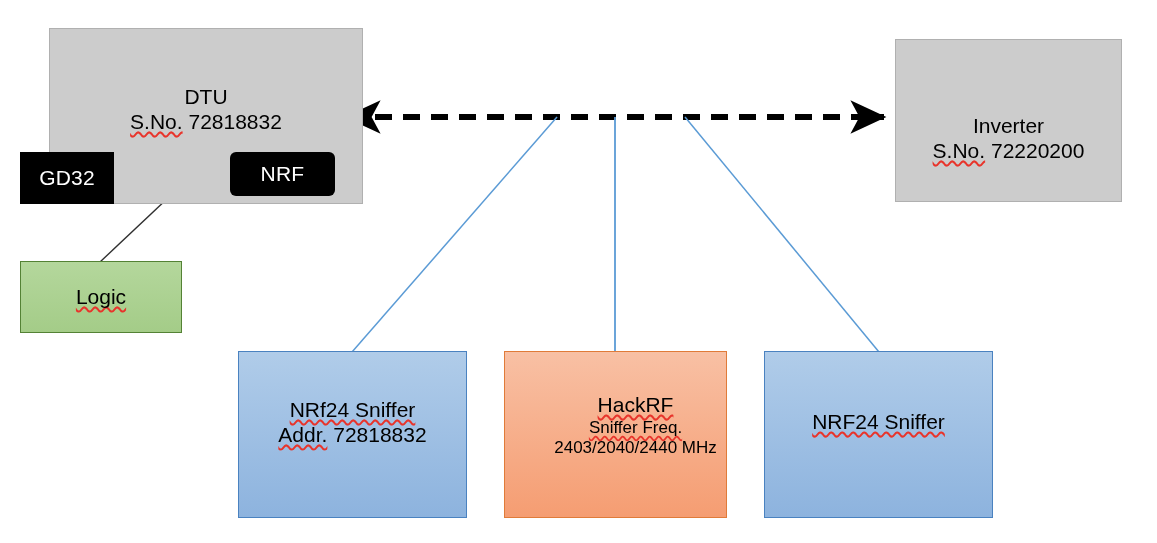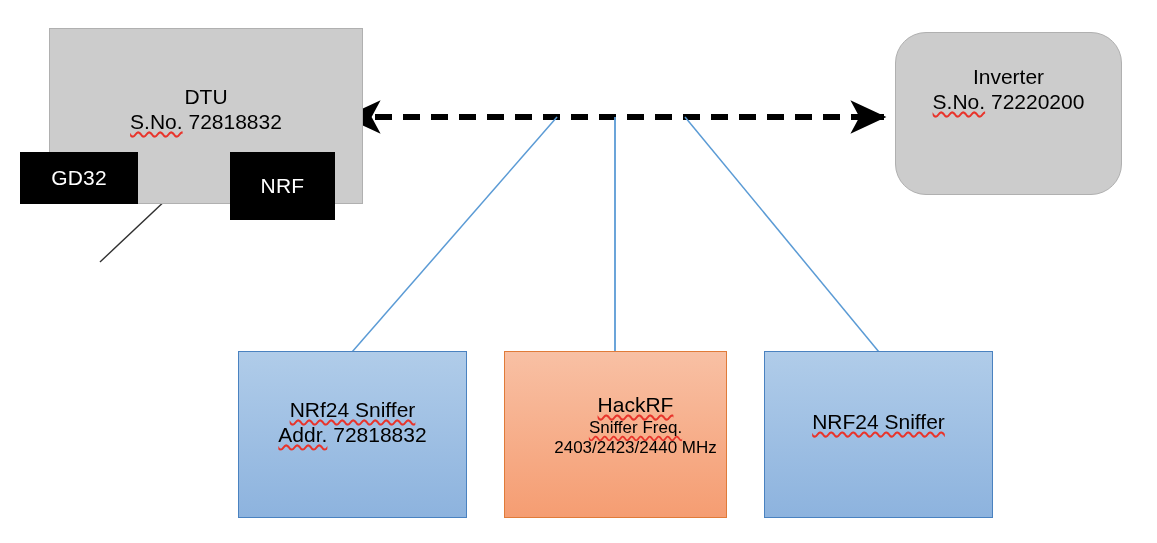--- a/index.html
+++ b/index.html
@@ -35,26 +35,25 @@
     left: 21px;
     top: 28px;
     width: 314px;
     height: 176px;
     justify-content: flex-start;
     padding-top: 56px;
     margin-left: 28px;
   }
   #inverter-node {
     left: 895px;
-    top: 32px;
+    top: 39px;
     width: 227px;
     height: 163px;
     justify-content: flex-start;
-    padding-top: 32px;
-    border-radius: 31px;
+    padding-top: 74px;
   }
   .line1 { font-size: 21px; }
   .line2 { font-size: 21px; }
   .spell {
     text-decoration: underline wavy #e8342b;
     text-decoration-skip-ink: none;
     text-underline-offset: 2px;
   }
   
   .chip {
@@ -64,28 +63,29 @@
     color: #ffffff;
     display: flex;
     align-items: center;
     justify-content: center;
     font-size: 21px;
     letter-spacing: .2px;
   }
   #gd32-chip {
     left: 20px;
     top: 152px;
-    width: 118px;
+    width: 94px;
     height: 52px;
   }
   #nrf-chip {
     left: 230px;
     top: 152px;
     width: 105px;
-    height: 68px;
+    height: 44px;
+    border-radius: 6px;
   }
   
   #logic-node {
     left: 20px;
     top: 261px;
     width: 162px;
     height: 72px;
     background: linear-gradient(180deg, #b4d79c 0%, #a4cc88 100%);
     border: 1px solid #548235;
     font-size: 21px;
@@ -179,20 +179,23 @@
   </div>
 
   <div class="chip" id="gd32-chip">
     <span>GD32</span>
   </div>
 
   <div class="chip" id="nrf-chip">
     <span>NRF</span>
   </div>
 
+  <div class="node" id="logic-node">
+    <div class="spell">Logic</div>
+  </div>
 
   <div class="node grey-box" id="inverter-node">
     <div class="line1">Inverter</div>
     <div class="line2">
       <span class="spell">S.No.</span>
       <span>72220200</span>
     </div>
   </div>
 
   <div class="node blue-box" id="sniffer-left-node">
@@ -205,21 +208,21 @@
     </div>
   </div>
 
   <div class="node orange-box" id="hackrf-node">
     <div class="line1">
       <span class="spell">HackRF</span>
     </div>
     <div class="small-line">
       <span class="spell">Sniffer Freq.</span>
     </div>
-    <div class="small-line">2403/2423/2440 MHz</div>
+    <div class="small-line">2403/2040/2440 MHz</div>
   </div>
 
   <div class="node blue-box" id="sniffer-right-node">
     <div class="line1">
       <span class="spell">NRF24 Sniffer</span>
     </div>
   </div>
 
 </div>
 

